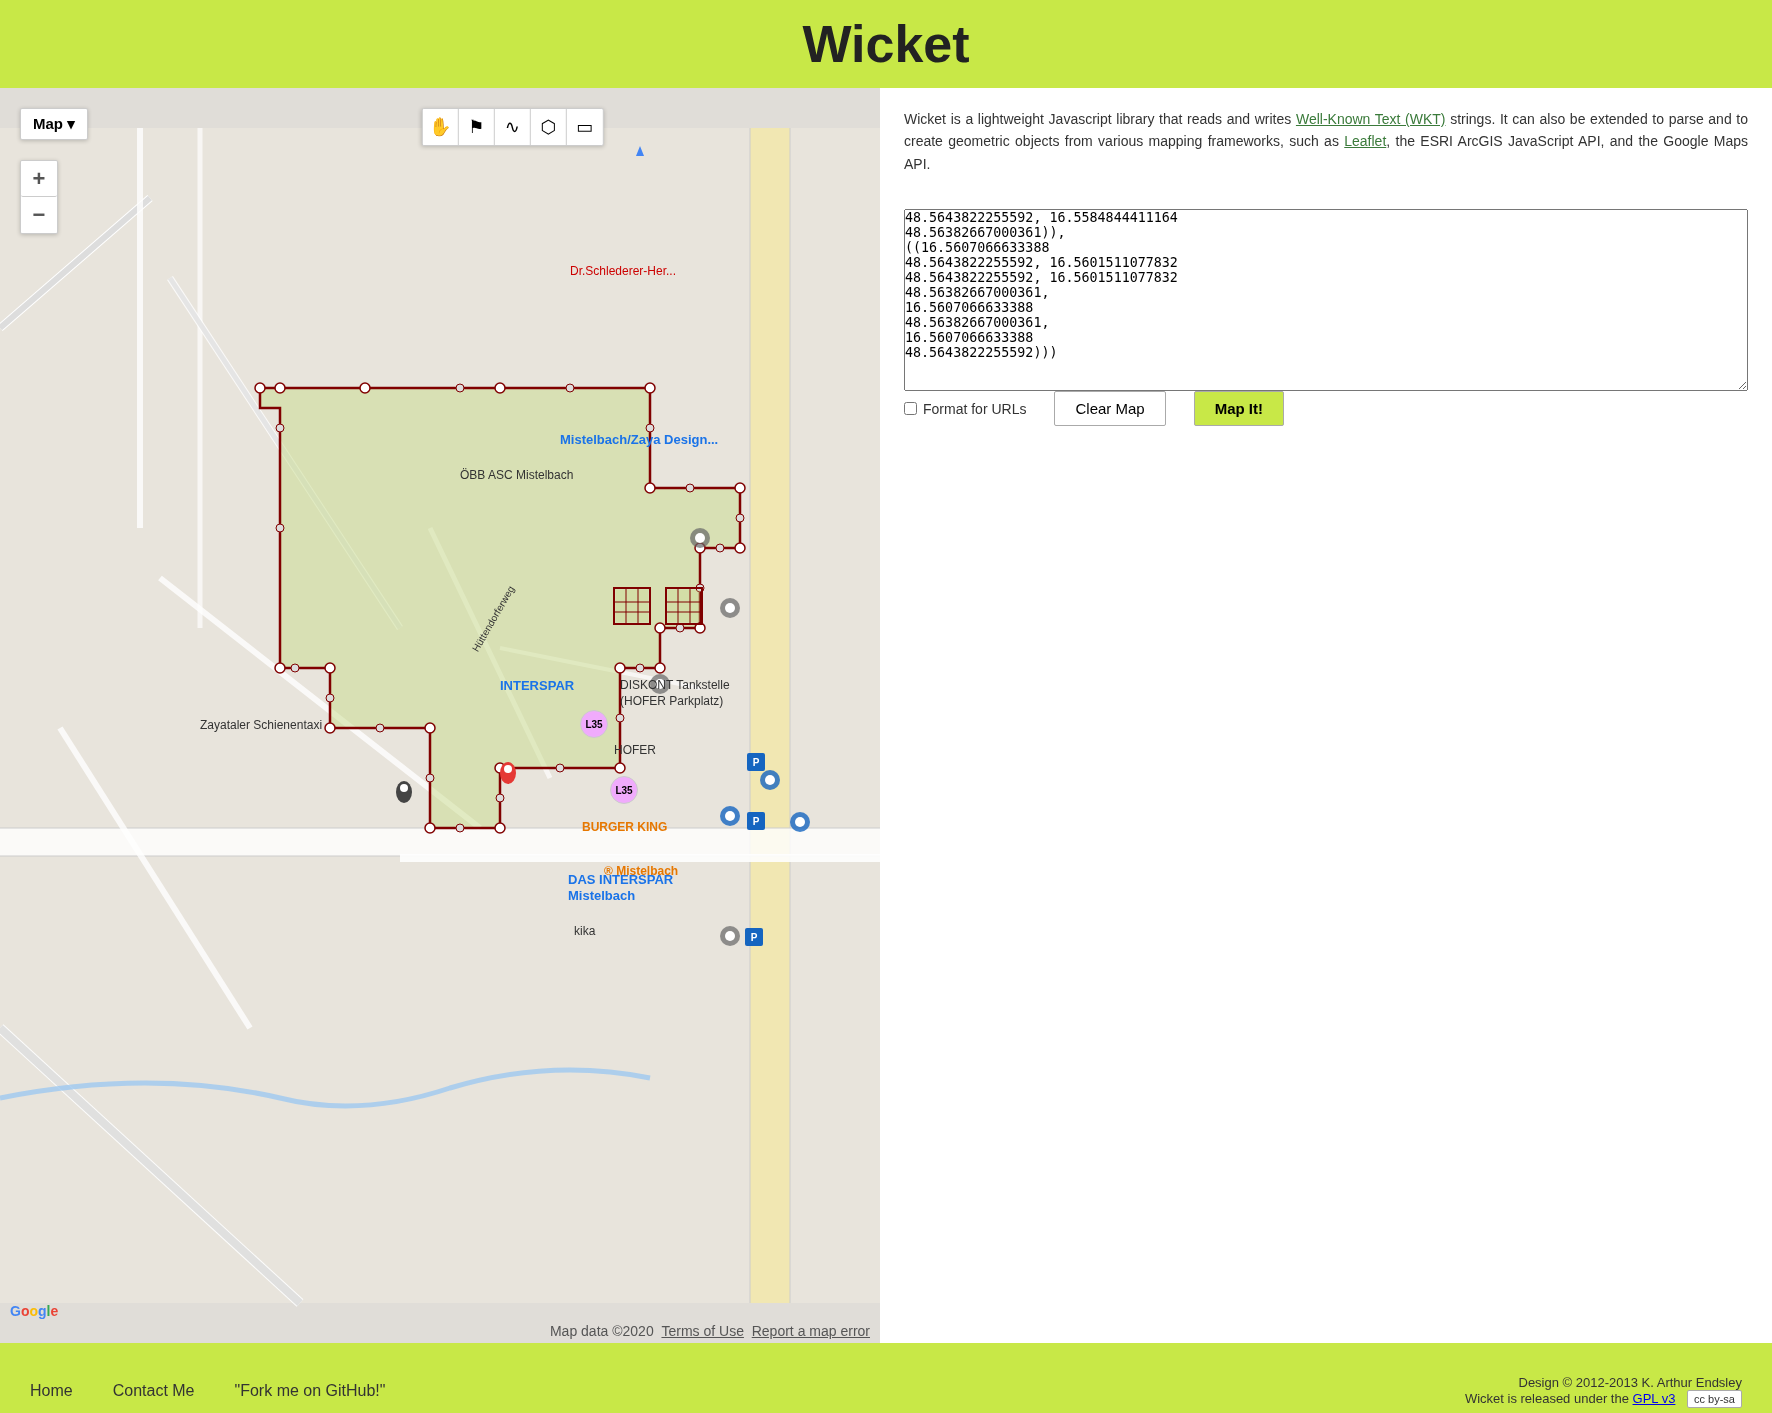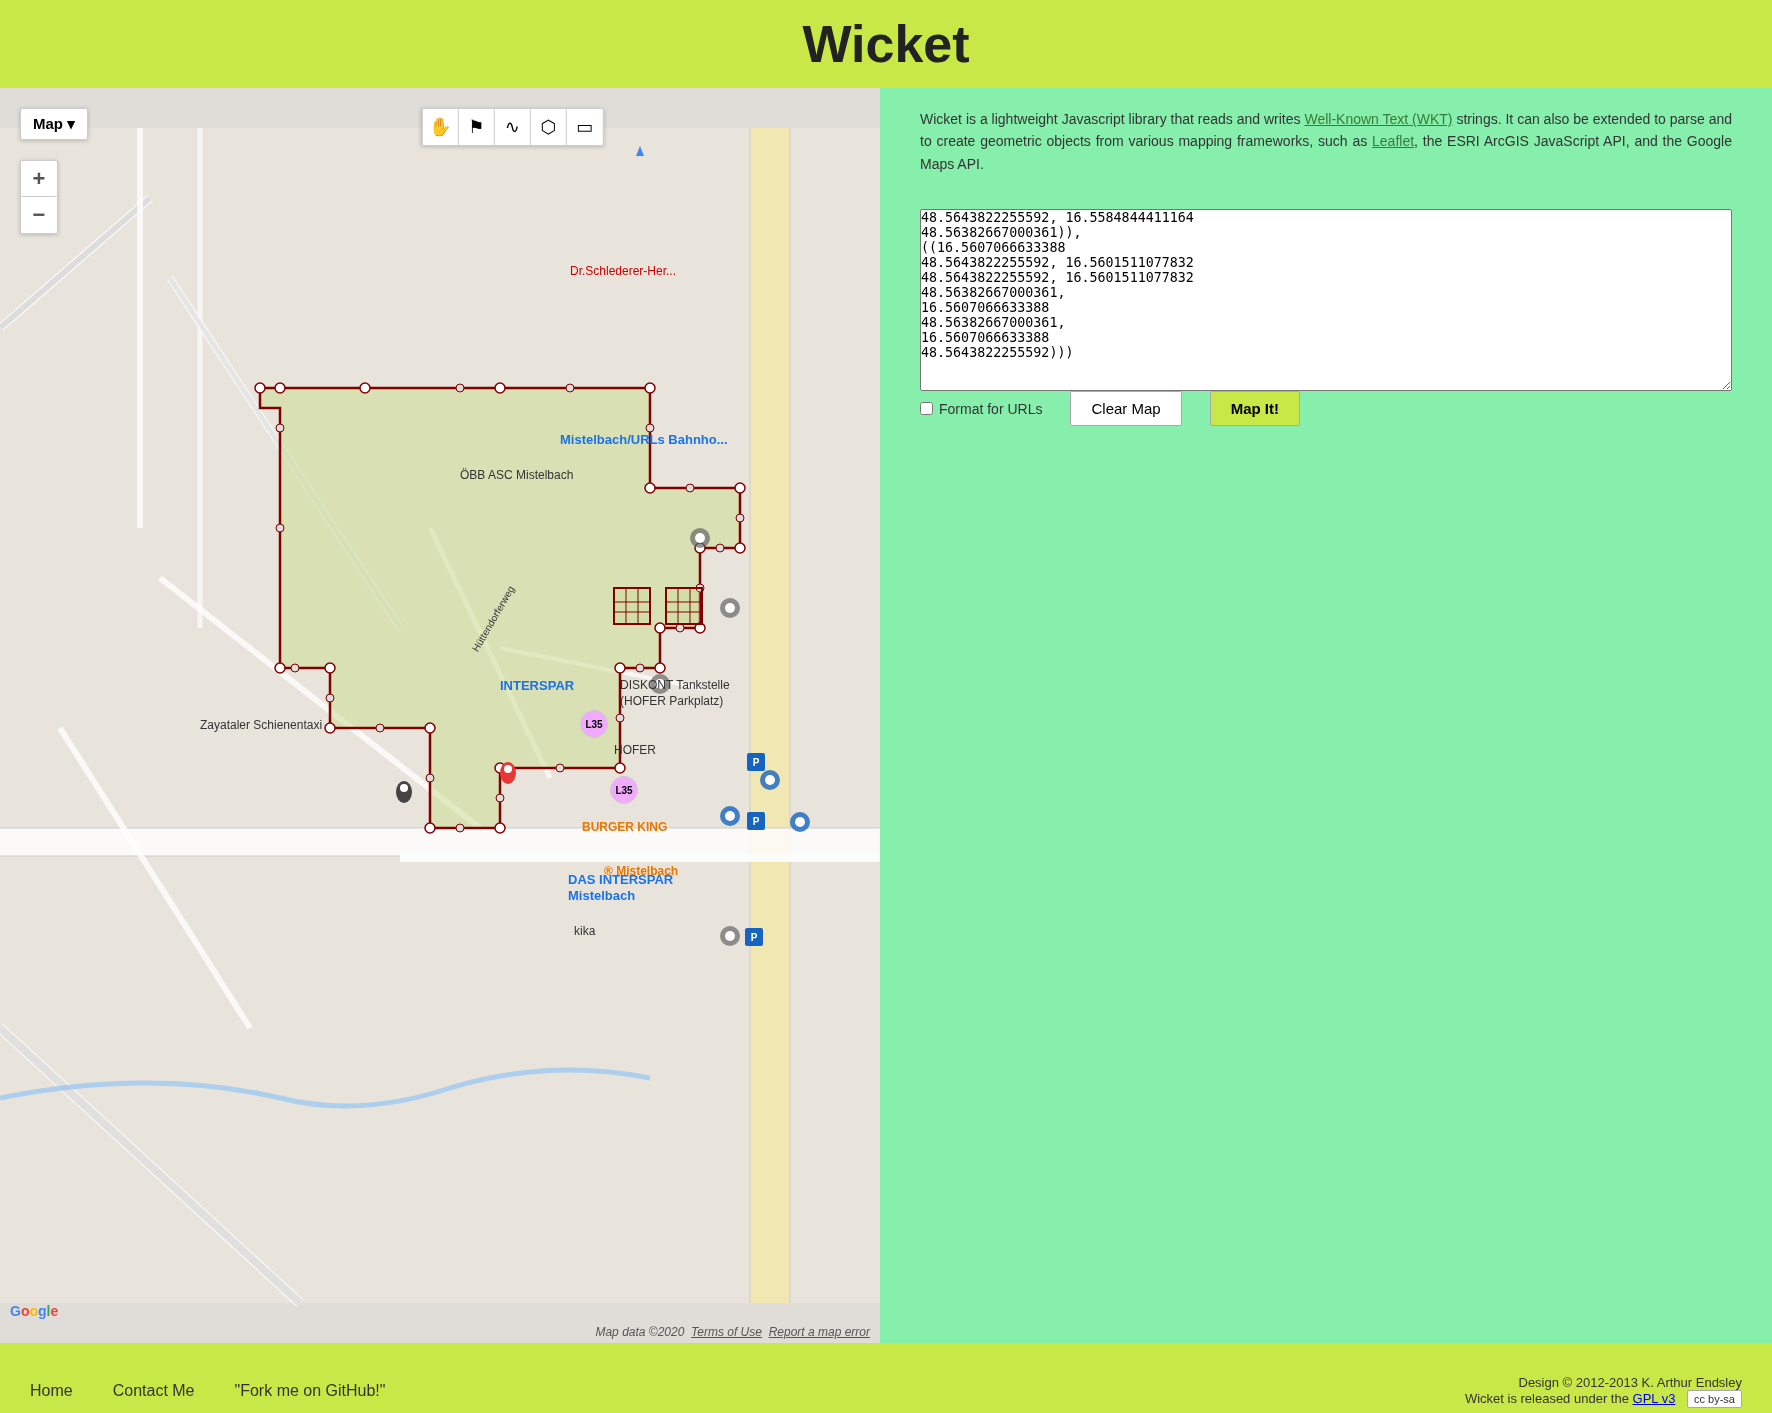--- a/index.html
+++ b/index.html
@@ -122,32 +122,31 @@
     #google-logo .o1 { color: #EA4335; }
     #google-logo .o2 { color: #FBBC05; }
     #google-logo .g2 { color: #4285F4; }
     #google-logo .l { color: #34A853; }
     #google-logo .e { color: #EA4335; }
 
     #map-attribution {
       position: absolute;
       bottom: 4px;
       right: 10px;
-      font-size: 12px;
+      font-size: 14px;
       color: #555;
       z-index: 10;
-      font-style: italic;
     }
     #map-attribution a { color: #555; }
 
     
     #right-panel {
       flex: 1;
-      background: #86efac;
-      padding: 20px 40px;
+      background: #ffffff;
+      padding: 20px 24px;
       display: flex;
       flex-direction: column;
     }
 
     #description {
       font-size: 14px;
       line-height: 1.6;
       color: #333;
       text-align: justify;
       margin-bottom: 16px;
@@ -432,21 +431,21 @@
 
     <div id="draw-toolbar">
       <div class="draw-tool">✋</div>
       <div class="draw-tool">⚑</div>
       <div class="draw-tool">∿</div>
       <div class="draw-tool">⬡</div>
       <div class="draw-tool">▭</div>
     </div>
 
     <div class="map-label red" style="top:176px;left:570px;">Dr.Schlederer-Her...</div>
-    <div class="map-label blue" style="top:344px;left:560px;">Mistelbach/URLs Bahnho...</div>
+    <div class="map-label blue" style="top:344px;left:560px;">Mistelbach/Zaya Design...</div>
     <div class="map-label" style="top:380px;left:460px;">ÖBB ASC Mistelbach</div>
     <div class="map-label blue" style="top:590px;left:500px;">INTERSPAR</div>
     <div class="map-label" style="top:590px;left:620px;">DISKONT Tankstelle</div>
     <div class="map-label" style="top:606px;left:620px;">(HOFER Parkplatz)</div>
     <div class="map-label" style="top:655px;left:614px;">HOFER</div>
     <div class="map-label orange" style="top:732px;left:582px;">BURGER KING</div>
     <div class="map-label orange" style="top:748px;left:604px;margin-top:28px;">® Mistelbach</div>
     <div class="map-label blue" style="top:784px;left:568px;">DAS INTERSPAR</div>
     <div class="map-label blue" style="top:800px;left:568px;">Mistelbach</div>
     <div class="map-label" style="top:836px;left:574px;">kika</div>

